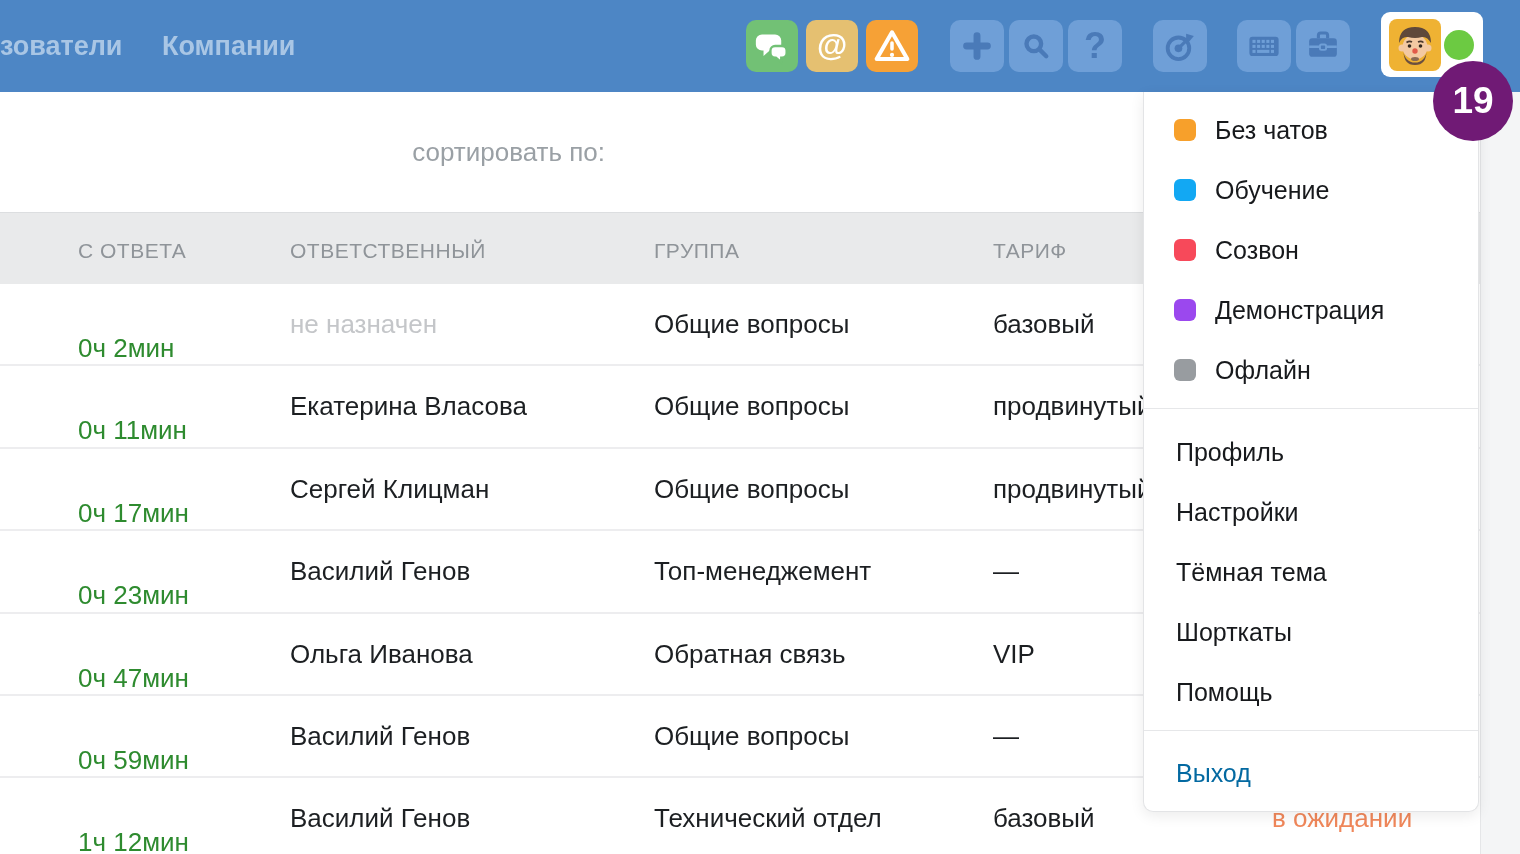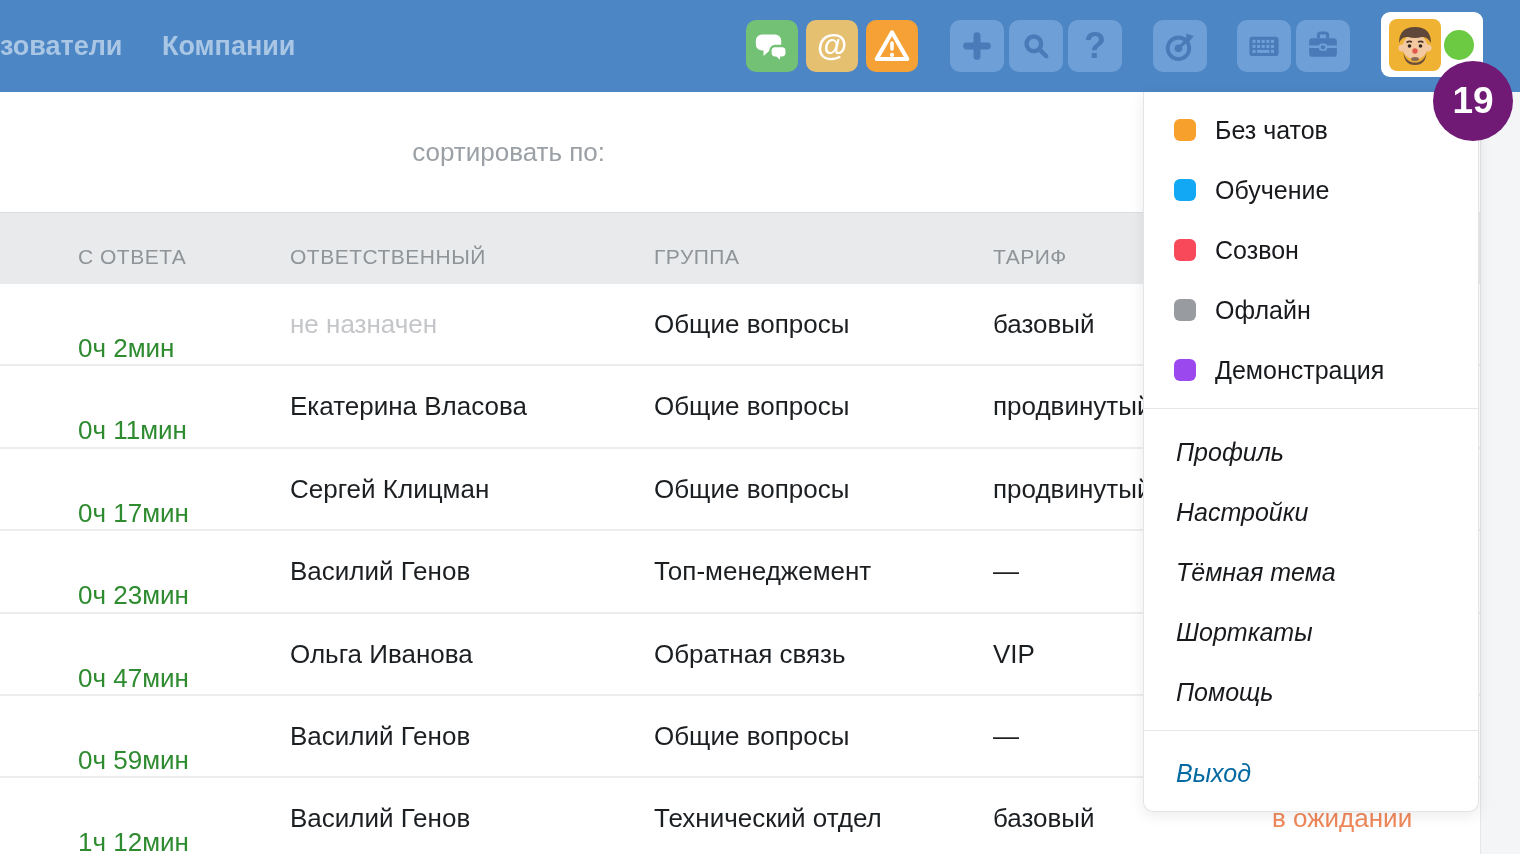--- a/index.html
+++ b/index.html
@@ -35,40 +35,40 @@
 
   
   .right-strip { position:absolute; left:1480px; top:92px; width:40px; height:762px; background:#f4f5f6; border-left:1px solid #e5e6e8; z-index:5; }
 
   .sortbar { position:absolute; left:0; top:92px; width:1480px; height:120px; background:#fff; }
   .sort-label { position:absolute; right:875px; top:0; height:120px; line-height:120px; font-size:26px; color:#9aa0a5; white-space:nowrap; }
   .sort-select { position:absolute; left:663px; top:134px; width:797px; height:52px; border:2px solid #dcdee0; border-radius:9px;
                  background:#fff; font-size:26px; color:#1c1f22; line-height:48px; padding-left:19px; white-space:nowrap; cursor:pointer; }
 
   .thead { position:absolute; left:0; top:212px; width:1480px; height:72px; background:#e9eaeb; border-top:1px solid #dcdee0; }
-  .th { position:absolute; top:8px; height:72px; line-height:72px; font-size:21px; color:#8f9499; letter-spacing:0.5px; white-space:nowrap; }
+  .th { position:absolute; top:2px; height:72px; line-height:72px; font-size:21px; color:#8f9499; letter-spacing:0.5px; white-space:nowrap; }
   .c1 { left:78px; } .c2 { left:290px; } .c3 { left:654px; } .c4 { left:993px; } .c5 { left:1272px; }
 
   .tbody { position:absolute; left:0; top:284px; width:1480px; }
   .row { position:relative; width:1480px; height:82.4px; border-bottom:2px solid #ededef; background:#fff; cursor:pointer; }
   .cell { position:absolute; top:0; height:80px; line-height:80px; font-size:26px; color:#1c1f22; white-space:nowrap; }
   .cell-time { color:#2e8b2f;margin-top:24px; }
   .owner-muted { color:#c4c6c9; }
   .cell-status { color:#f0875a; }
 
   
   .umenu { position:absolute; left:1143px; top:92px; width:336px; height:720px; background:#fff;
            border:1px solid #e3e4e6; border-top:none; border-radius:0 0 10px 10px;
            box-shadow:0 4px 14px rgba(0,0,0,0.08); z-index:50; }
   .m-pad8 { height:8px; } .m-pad13 { height:13px; } .m-pad12 { height:12px; }
   .m-div { height:1px; background:#e6e7e9; }
   .m-status { height:60px; display:flex; align-items:center; padding-left:30px; cursor:pointer; }
   .m-square { width:22px; height:22px; border-radius:6px; margin-right:19px; flex:none; }
   .m-label { font-size:25px; color:#17191c; }
-  .m-item { height:60px; line-height:60px; padding-left:32px; font-size:25px; color:#17191c; cursor:pointer;font-style:italic; }
+  .m-item { height:60px; line-height:60px; padding-left:32px; font-size:25px; color:#17191c; cursor:pointer; }
   .m-logout { color:#0369a1; }
 </style>
 </head>
 <body>
 
 <div class="topbar">
   <div class="nav-item nav-users">Пользователи</div>
   <div class="nav-item nav-companies">Компании</div>
 
   <div class="tb-btn btn-chat">
@@ -244,26 +244,26 @@
   </div>
   <div class="m-status">
     <span class="m-square" style="background-color: rgb(18, 168, 243);"></span>
     <span class="m-label">Обучение</span>
   </div>
   <div class="m-status">
     <span class="m-square" style="background-color: rgb(247, 73, 90);"></span>
     <span class="m-label">Созвон</span>
   </div>
   <div class="m-status">
+    <span class="m-square" style="background-color: rgb(155, 72, 238);"></span>
+    <span class="m-label">Демонстрация</span>
+  </div>
+  <div class="m-status">
     <span class="m-square" style="background-color: rgb(152, 156, 160);"></span>
     <span class="m-label">Офлайн</span>
-  </div>
-  <div class="m-status">
-    <span class="m-square" style="background-color: rgb(155, 72, 238);"></span>
-    <span class="m-label">Демонстрация</span>
   </div>
   <div class="m-pad8"></div>
   <div class="m-div"></div>
   <div class="m-pad13"></div>
   <div class="m-item">Профиль</div>
   <div class="m-item">Настройки</div>
   <div class="m-item">Тёмная тема</div>
   <div class="m-item">Шорткаты</div>
   <div class="m-item">Помощь</div>
   <div class="m-pad8"></div>

